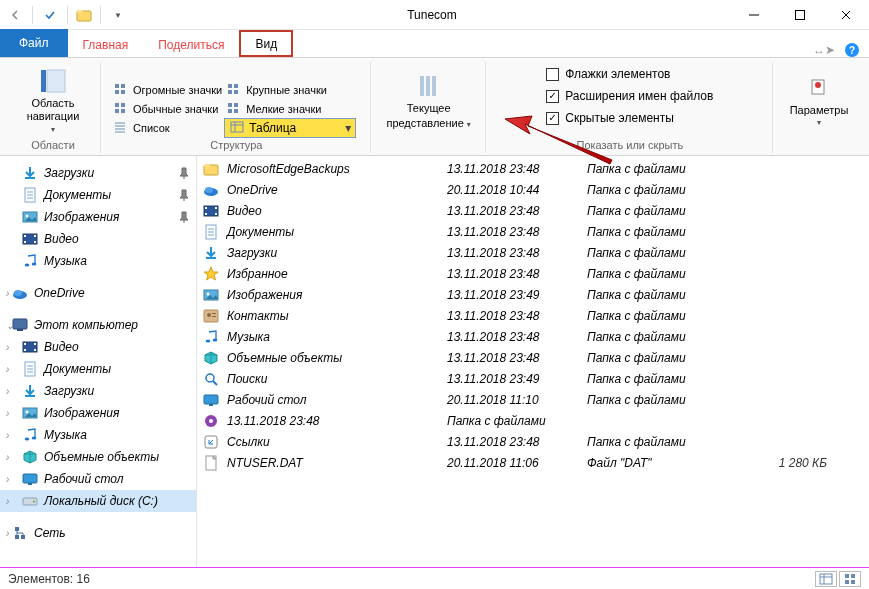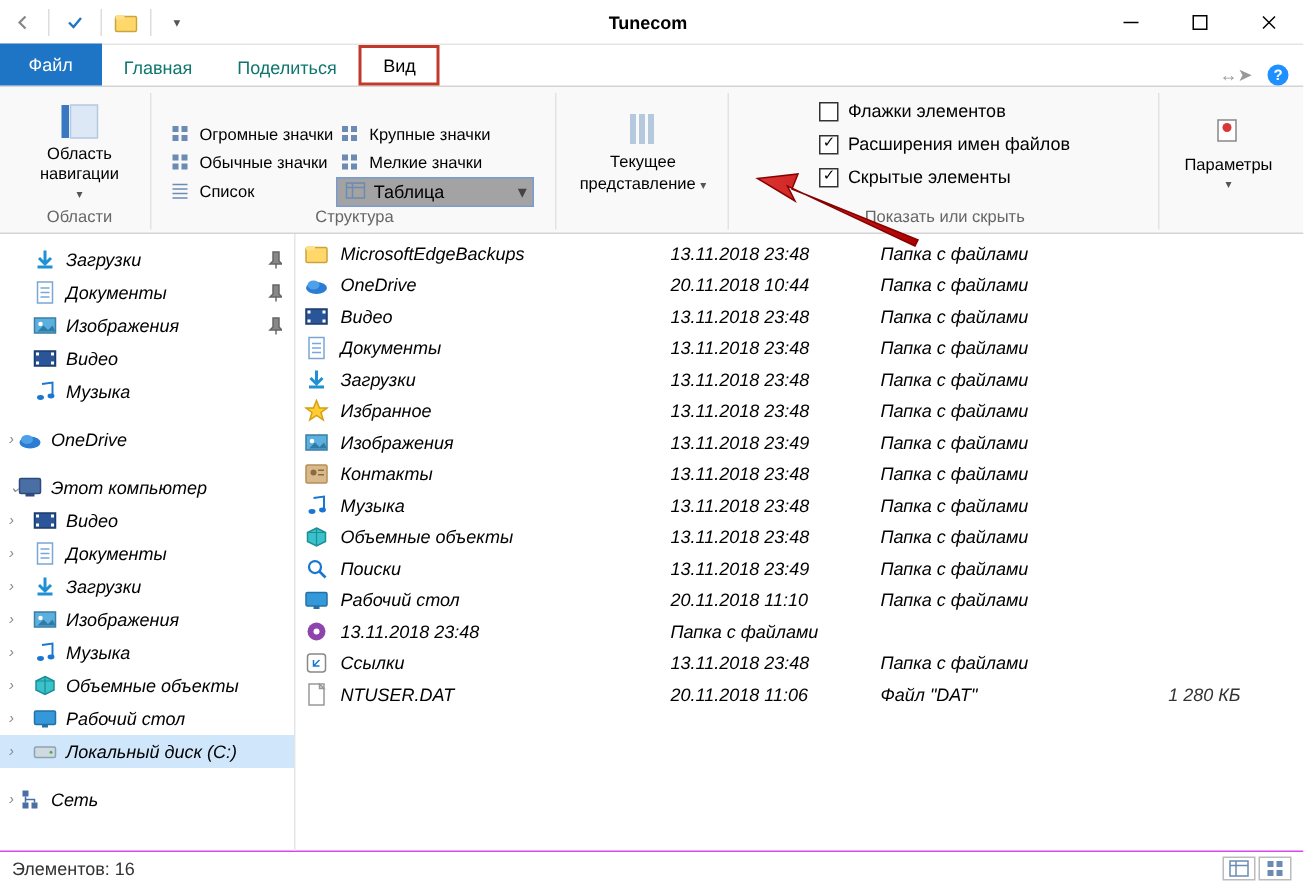--- a/index.html
+++ b/index.html
@@ -2,44 +2,44 @@
 <html><head>
 <meta charset="utf-8">
 <style>
 * { box-sizing: border-box; margin: 0; padding: 0; font-family: "Segoe UI", Tahoma, sans-serif; font-size: 12px; }
 html, body { width: 869px; height: 589px; background: #fff; overflow: hidden; }
 .titlebar { height: 30px; display: flex; align-items: center; border-bottom: 1px solid #e5e5e5; }
 .titlebar .qat { display: flex; align-items: center; gap: 4px; padding: 0 6px; }
 .titlebar .qatbtn { width: 18px; height: 18px; display:flex; align-items:center; justify-content:center; }
 .titlebar .sep { width:1px; height:18px; background:#ddd; margin:0 4px; }
 .titlebar .icon-folder { width:16px; height:16px; }
-.titlebar .title { flex:1; text-align:center; color:#000;font-weight:bold; }
+.titlebar .title { flex:1; text-align:center; color:#000; }
 .titlebar .winbtns { display:flex; }
 .titlebar .wb { width:46px; height:30px; display:flex; align-items:center; justify-content:center; }
 .tabs { height:28px; display:flex; align-items:flex-end; border-bottom:1px solid #d4d4d4; background:#fff; }
-.tab { padding:5px 14px 4px; color:#0f766e; border:1px solid transparent; position:relative; }
+.tab { padding:5px 14px 4px; color:#ef4444; border:1px solid transparent; position:relative; }
 .tab.file { background:#1e74c5; color:#fff; padding:6px 18px; }
 .tab.active { border:2px solid #c0392b; color:#000; }
 .tab-extra { margin-left:auto; display:flex; align-items:center; gap:10px; padding-right:10px; }
 .help-icon { width:14px; height:14px; border-radius:50%; background:#1e90ff; color:#fff; display:flex; align-items:center; justify-content:center; font-size:10px; font-weight:bold;}
 .arrow-up { color:#999; font-size:12px;}
 .ribbon { display:flex; border-bottom:1px solid #d4d4d4; background:#f9f9f9; padding:4px 6px 2px; gap:2px; }
 .rgroup { display:flex; flex-direction:column; align-items:center; padding:2px 8px; border-right:1px solid #e3e3e3; }
 .rgroup:last-child{border-right:none;}
 .rgroup-label { color:#666; font-size:11px; margin-top:2px; }
 .rgroup-body { display:flex; align-items:center; gap:6px; flex:1; }
 .bigbtn { display:flex; flex-direction:column; align-items:center; justify-content:center; width:78px; text-align:center; gap:2px; }
 .bigbtn .bicon { width:32px; height:28px; display:flex; align-items:center; justify-content:center; }
 .bigbtn span { font-size:11px; line-height:1.15; }
 .struct-row { display:flex; align-items:center; gap:4px; padding:0 2px; height:19px; }
 .struct-row .sicon { width:16px; height:16px; display:flex; align-items:center; justify-content:center; }
 .struct-row .slabel { font-size:11px; }
 .struct-cols { display:flex; gap:0; }
 .struct-col { display:flex; flex-direction:column; }
-.combo { border:1px solid #7a9bd0; background:#a3a3a3; display:flex; align-items:center; height:20px; width:132px; padding:0 4px;}
+.combo { border:1px solid #7a9bd0; background:#fde047; display:flex; align-items:center; height:20px; width:132px; padding:0 4px;}
 .combo .dd { margin-left:auto; color:#444;}
 .chk-row { display:flex; align-items:center; gap:6px; height:20px; }
 .chk { width:13px; height:13px; border:1px solid #333; background:#fff; display:flex; align-items:center; justify-content:center; }
 .chk.checked::after { content:"✓"; font-size:10px; line-height:1; }
 .content { display:flex; height: calc(589px - 30px - 28px - 98px - 22px); font-style: italic; }
 .nav { width:197px; border-right:1px solid #e5e5e5; padding:6px 0; overflow:hidden; }
 .nav-item { display:flex; align-items:center; gap:6px; padding:3px 8px 3px 22px; color:#000; position:relative;}
 .nav-item .exp { position:absolute; left:6px; color:#888; font-size:10px;}
 .nav-item.root { padding-left:12px; font-weight:normal;}
 .nav-item.selected { background:#cfe6fb; }

